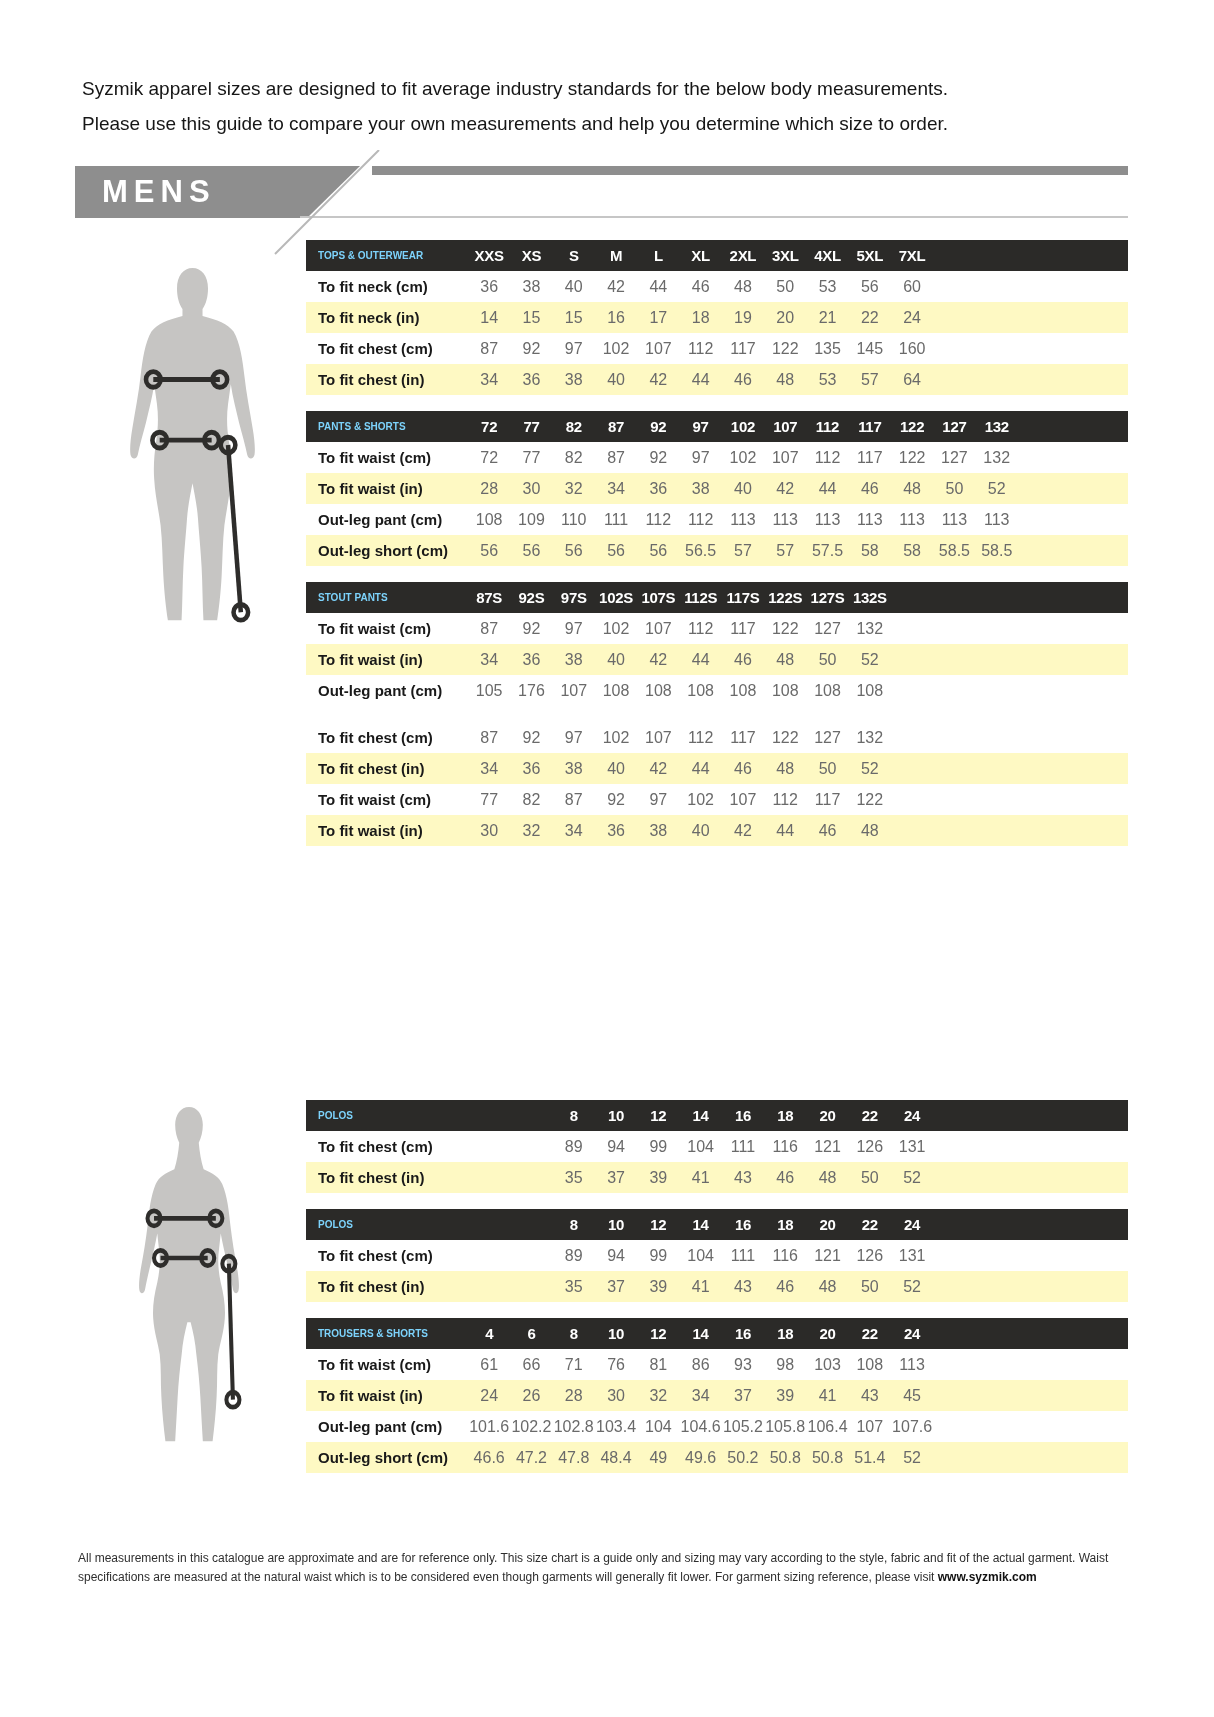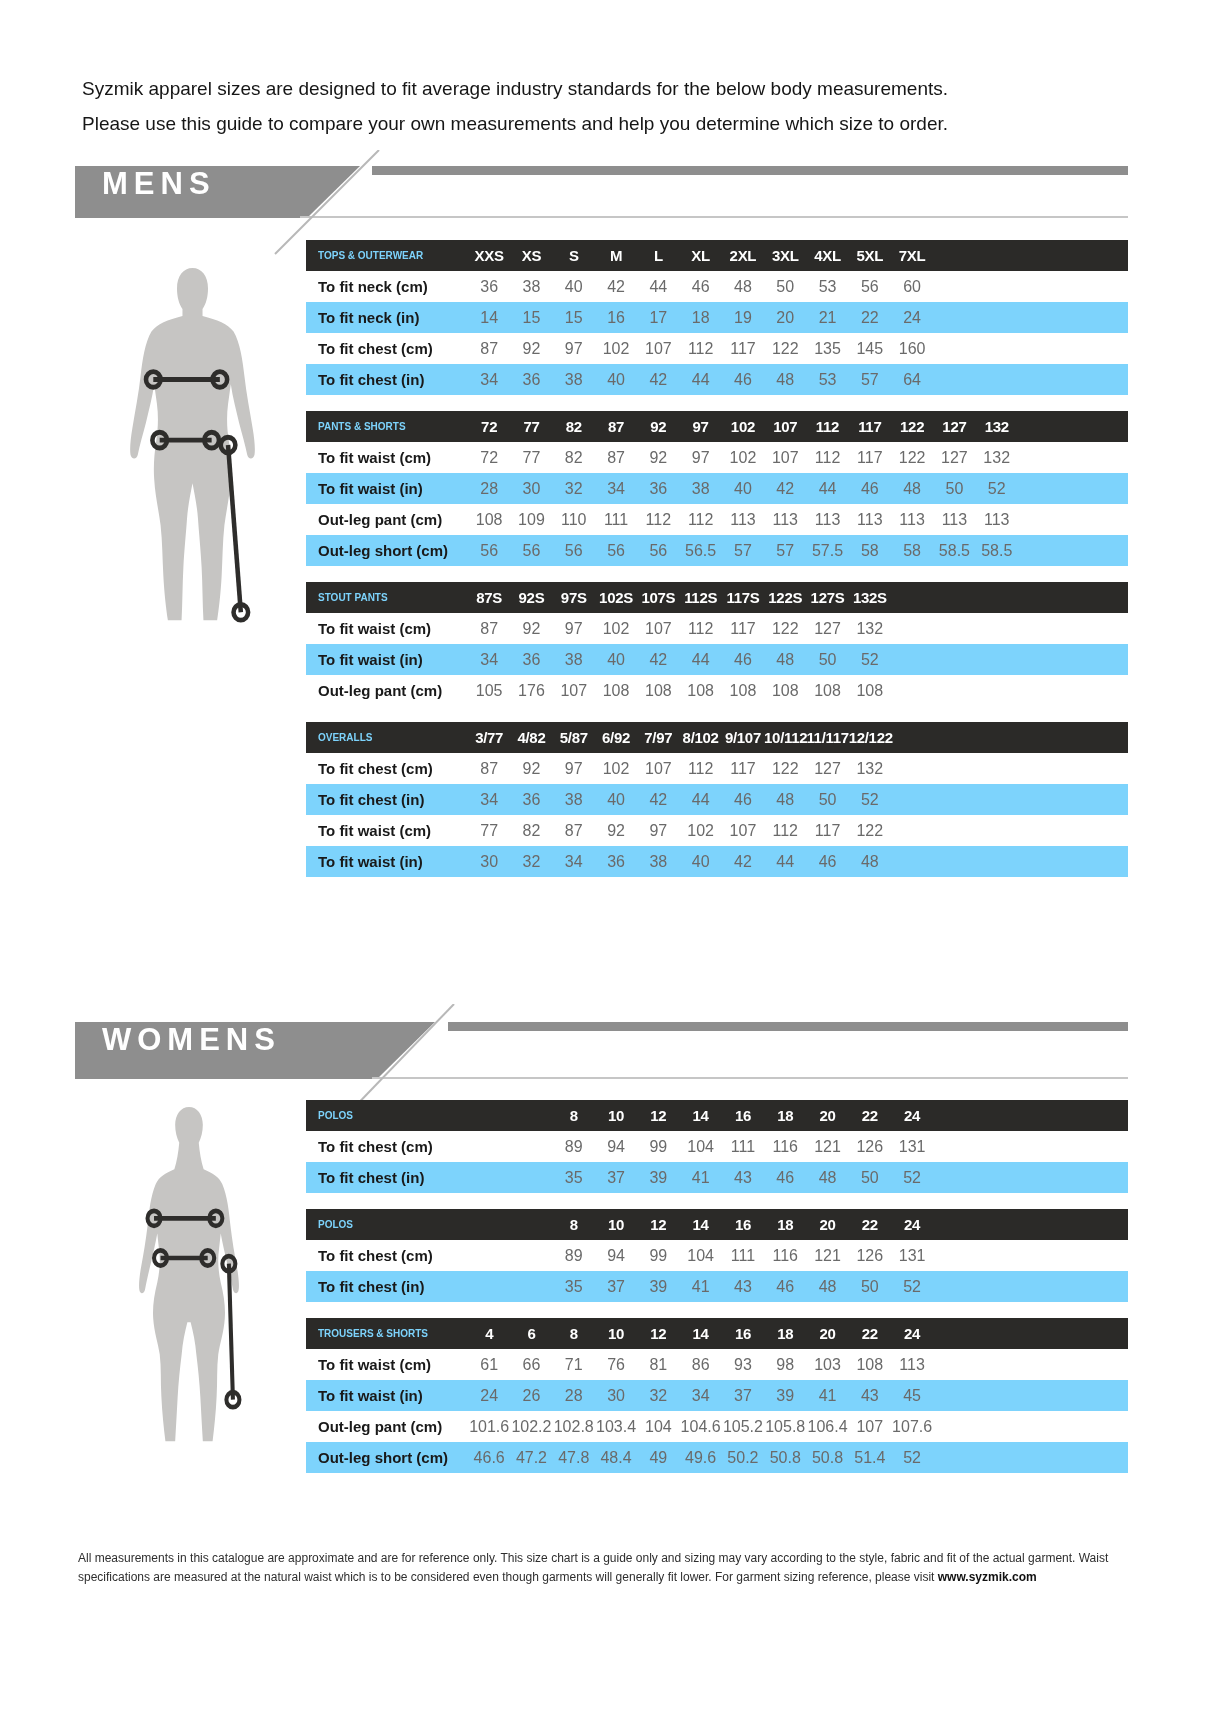--- a/index.html
+++ b/index.html
@@ -8,37 +8,37 @@
     font-family:"Liberation Sans",sans-serif;color:#1a1a1a;
   }
   .intro{position:absolute;left:78px;top:70px;font-size:19px;line-height:1.62;color:#161616;}
   .intro p{margin:4px;}
 
   
   .banner-wrap{position:absolute;left:0;width:1214px;height:120px;}
   .stripe{position:absolute;top:0;height:9px;background:#8e8e8e;}
   .banner{
     position:absolute;left:75px;top:0;background:#8e8e8e;color:#fff;
-    display:flex;align-items:flex-start;padding-left:27px;box-sizing:border-box;
+    display:flex;align-items:center;padding-left:27px;box-sizing:border-box;
     font-weight:bold;font-size:31px;letter-spacing:6px;
   }
   .underline{position:absolute;height:2px;background:#c6c6c6;}
   .slash{position:absolute;}
 
   
   .tables{position:absolute;left:306px;width:822px;}
   .size-table{margin-bottom:16px;}
   .trow{display:flex;height:31px;align-items:center;}
   .trow .lbl{width:150px;padding-left:12px;flex:none;font-weight:bold;font-size:15px;color:#191919;white-space:nowrap;}
   .trow .val{width:42.3px;flex:none;text-align:center;font-size:16px;color:#6a6a6a;white-space:nowrap;}
   .trow .fill{flex:1;}
   .trow.thead{background:#2b2a28;}
   .trow.thead .lbl{color:#7dd3fc;font-size:10px;}
   .trow.thead .val{color:#ffffff;font-weight:bold;font-size:15px;letter-spacing:-0.3px;}
-  .trow.zebra{background:#7dd3fc;}
+  .trow.zebra{background:#fef9c3;}
 
   .sil{position:absolute;}
 
   .footer{position:absolute;left:78px;top:1549px;width:1075px;font-size:12px;line-height:1.55;color:#2e2e2e;}
   .footer b{color:#111;}
 </style>
 </head>
 <body>
 
 <div class="page">
@@ -291,34 +291,20 @@
           <div class="val">108</div>
           <div class="val">108</div>
           <div class="val">108</div>
           <div class="val">108</div>
           <div class="val">108</div>
           <div class="val">108</div>
           <div class="fill"></div>
         </div>
       </div>
       <div class="size-table">
-        <div class="trow thead">
-          <div class="lbl">OVERALLS</div>
-          <div class="val">3/77</div>
-          <div class="val">4/82</div>
-          <div class="val">5/87</div>
-          <div class="val">6/92</div>
-          <div class="val">7/97</div>
-          <div class="val">8/102</div>
-          <div class="val">9/107</div>
-          <div class="val">10/112</div>
-          <div class="val">11/117</div>
-          <div class="val">12/122</div>
-          <div class="fill"></div>
-        </div>
         <div class="trow">
           <div class="lbl">To fit chest (cm)</div>
           <div class="val">87</div>
           <div class="val">92</div>
           <div class="val">97</div>
           <div class="val">102</div>
           <div class="val">107</div>
           <div class="val">112</div>
           <div class="val">117</div>
           <div class="val">122</div>
@@ -364,30 +350,20 @@
           <div class="val">40</div>
           <div class="val">42</div>
           <div class="val">44</div>
           <div class="val">46</div>
           <div class="val">48</div>
           <div class="fill"></div>
         </div>
       </div>
     </div>
 
-  <div class="banner-wrap" style="top:1022px;">
-    <div class="stripe" style="left:448px;width:680px;"></div>
-    <div class="banner" style="width:360px;height:57px;clip-path:polygon(0 0,360px 0,302px 100%,0 100%);">
-      <span>WOMENS</span>
-    </div>
-    <div class="underline" style="left:372px;top:55px;width:756px;"></div>
-    <svg class="slash" style="left:338px;top:-18px;" width="122" height="116">
-      <line x1="116" y1="0" x2="6" y2="114" stroke="#b8b8b8" stroke-width="2"></line>
-    </svg>
-  </div>
 
   <svg class="sil" style="left:128px;top:1105px;" width="122" height="340" viewBox="0 0 150 360" preserveAspectRatio="none">
     <path fill="#c6c5c3" d="M75,2 C85,2 92,10 92,21 C92,28 90,35 87,40 C88,50 90,60 93,68 C104,72 112,76 116,84 C122,96 124,112 126,128 C128,143 131,158 134,172 C136,182 137,191 136,196 C135,201 130,200 129,195 C127,186 124,175 121,164 C119,156 116,146 114,136 L112,152 C110,164 111,176 114,188 C118,202 120,214 119,226 C118,240 113,252 111,264 C109,278 110,294 109,308 C108,326 106,342 104,356 L92,356 C91,342 90,326 89,310 C88,294 86,278 84,264 C83,252 80,240 77,230 L73,230 C70,240 67,252 66,264 C64,278 62,294 61,310 C60,326 59,342 58,356 L46,356 C44,342 42,326 41,308 C40,294 41,278 39,264 C37,252 32,240 31,226 C30,214 32,202 36,188 C39,176 40,164 38,152 L36,136 C34,146 31,156 29,164 C26,175 23,186 21,195 C20,200 15,201 14,196 C13,191 14,182 16,172 C19,158 22,143 24,128 C26,112 28,96 34,84 C38,76 46,72 57,68 C60,60 62,50 63,40 C60,35 58,28 58,21 C58,10 65,2 75,2 Z"></path>
     <g stroke="#2e2d2b" stroke-width="5" fill="none">
       <line x1="32" y1="120" x2="108" y2="120"></line>
       <circle cx="32" cy="120" r="8"></circle>
         <circle cx="108" cy="120" r="8"></circle>
       <line x1="40" y1="162" x2="98" y2="162"></line>
       <circle cx="40" cy="162" r="8"></circle>
         <circle cx="98" cy="162" r="8"></circle>

